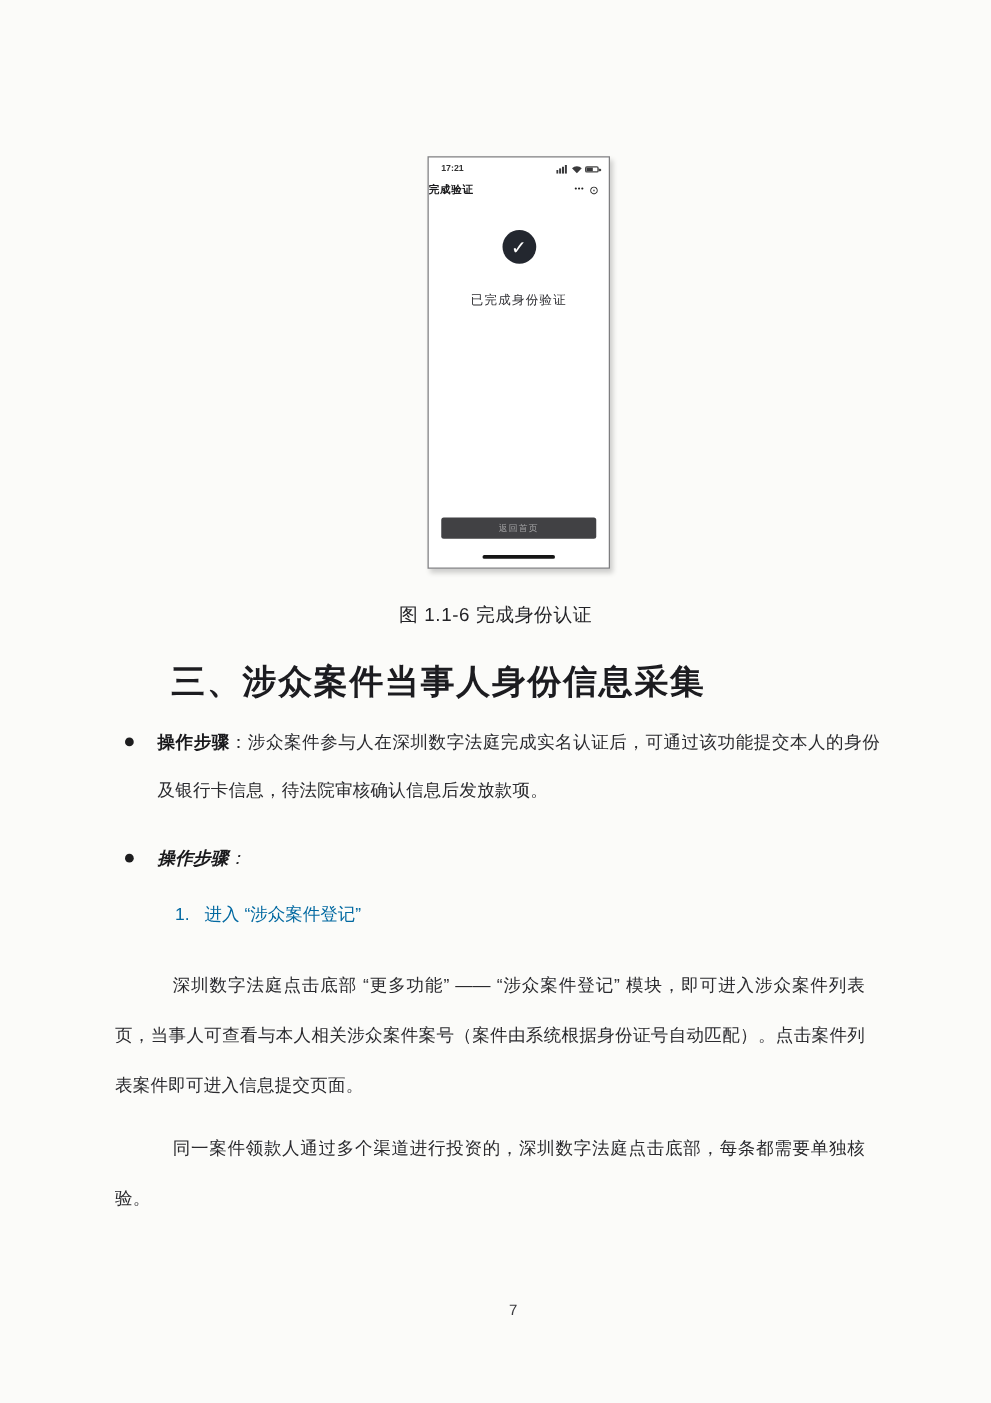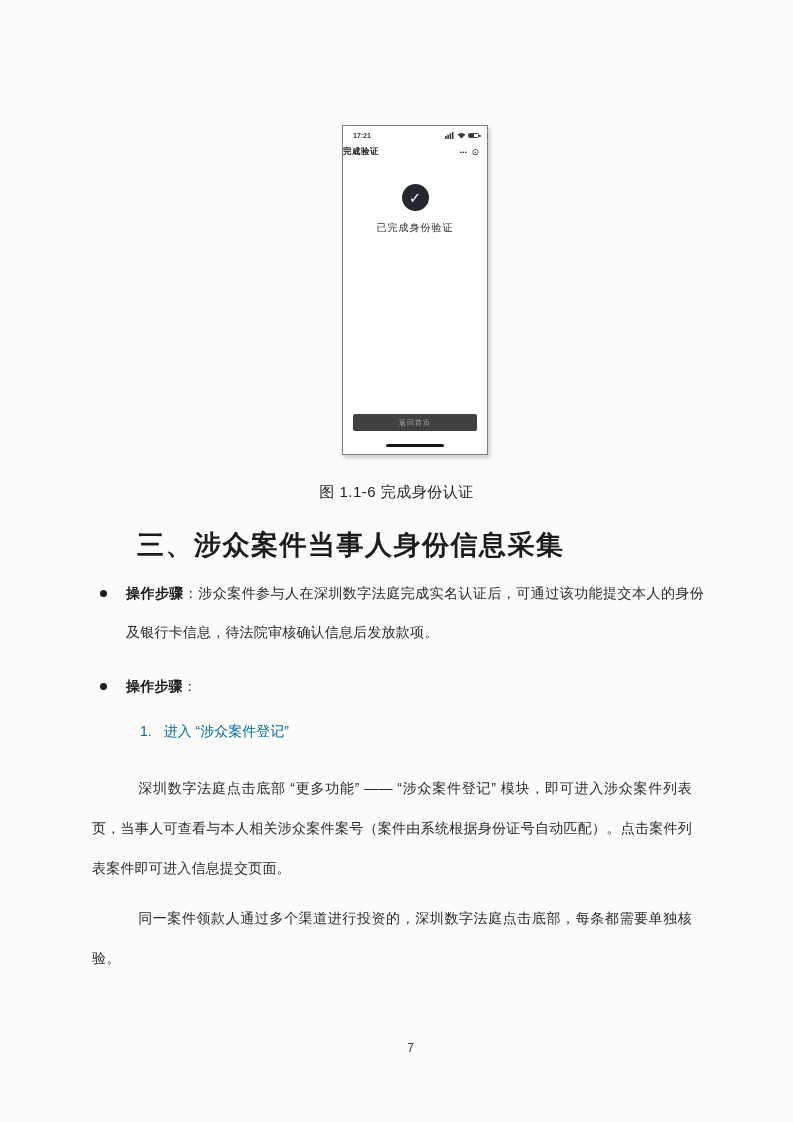--- a/index.html
+++ b/index.html
@@ -52,21 +52,21 @@
   .capsule { position: relative; display: flex; align-items: center; gap: 4px; color: #222; }
   .more-btn { font-size: 6px; letter-spacing: 0.5px; line-height: 1; }
   .close-btn { font-size: 9px; line-height: 1; }
   .check-wrap { margin-top: 25px; text-align: center; }
   .check-circle {
     width: 27px; height: 27px; margin: 0 auto;
     background: #23272f; border-radius: 50%;
     display: flex; align-items: center; justify-content: center;
     color: #fff; font-size: 15px; font-weight: bold;
   }
-  .result-text { margin-top: 10px; font-size: 10px; color: #2c2c30; letter-spacing: 1px; }
+  .result-text { margin-top: 22px; font-size: 10px; color: #2c2c30; letter-spacing: 1px; }
   .phone-button {
     position: absolute; left: 10px; right: 10px; bottom: 23px;
     height: 17px; background: #414144; border-radius: 2px;
     display: flex; align-items: center; justify-content: center;
     color: rgba(235,235,235,0.55); font-size: 7px; letter-spacing: 1px;
     filter: blur(0.4px);
   }
   .home-indicator {
     position: absolute; left: 50%; bottom: 7px; transform: translateX(-50%);
     width: 58px; height: 3px; background: #151515; border-radius: 2px;
@@ -87,21 +87,21 @@
     position: absolute; left: 0; top: 16px;
     width: 7px; height: 7px; border-radius: 50%; background: #1d1d1f;
   }
   .bullet-text {
     margin-left: 26px; width: 578px;
     font-size: 14px; line-height: 39px; text-align: justify;
     color: #2a2a2e; letter-spacing: 0.2px;
   }
   .bullet-text b { color: #19191c; }
   .b1 { top: 574px; }
-  .b2 { top: 667px; }
+  .b2 { top: 667px; font-style: italic; }
   .step {
     position: absolute; left: 140px; top: 712px;
     font-size: 14px; line-height: 39px; color: #0369a1;
   }
   .step-num { margin-right: 12px; }
   .para {
     position: absolute; left: 92px; width: 600px;
     font-size: 14px; line-height: 40px; text-align: justify;
     text-indent: 3.3em; color: #2a2a2e; letter-spacing: 0.2px;
   }

